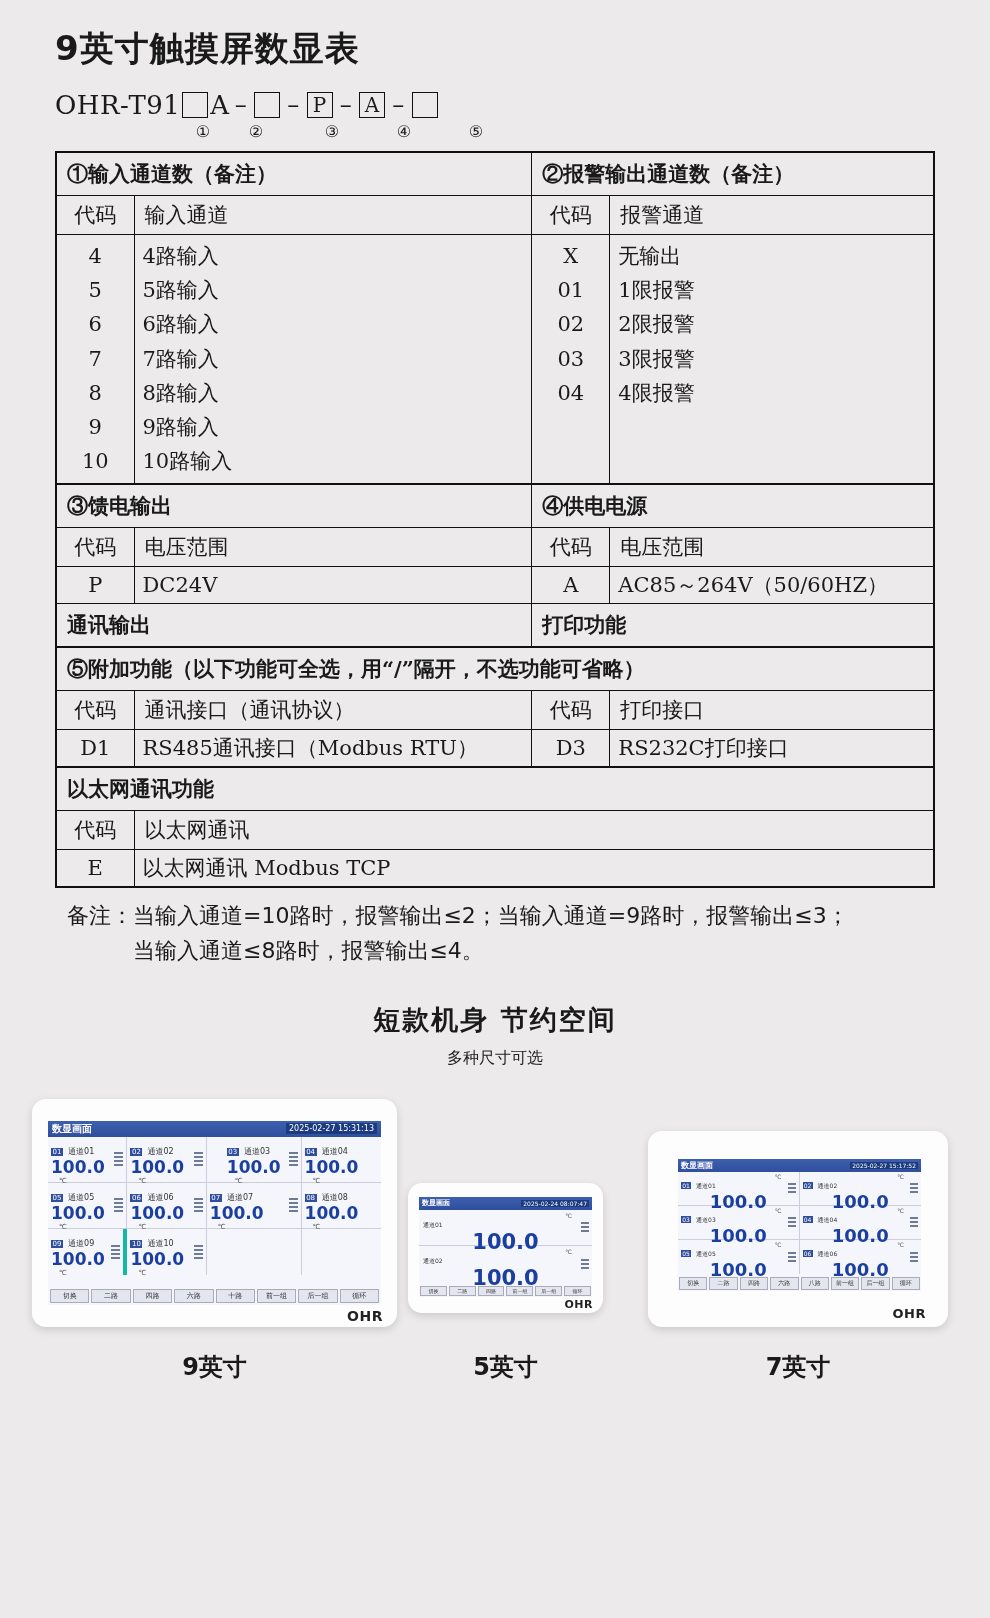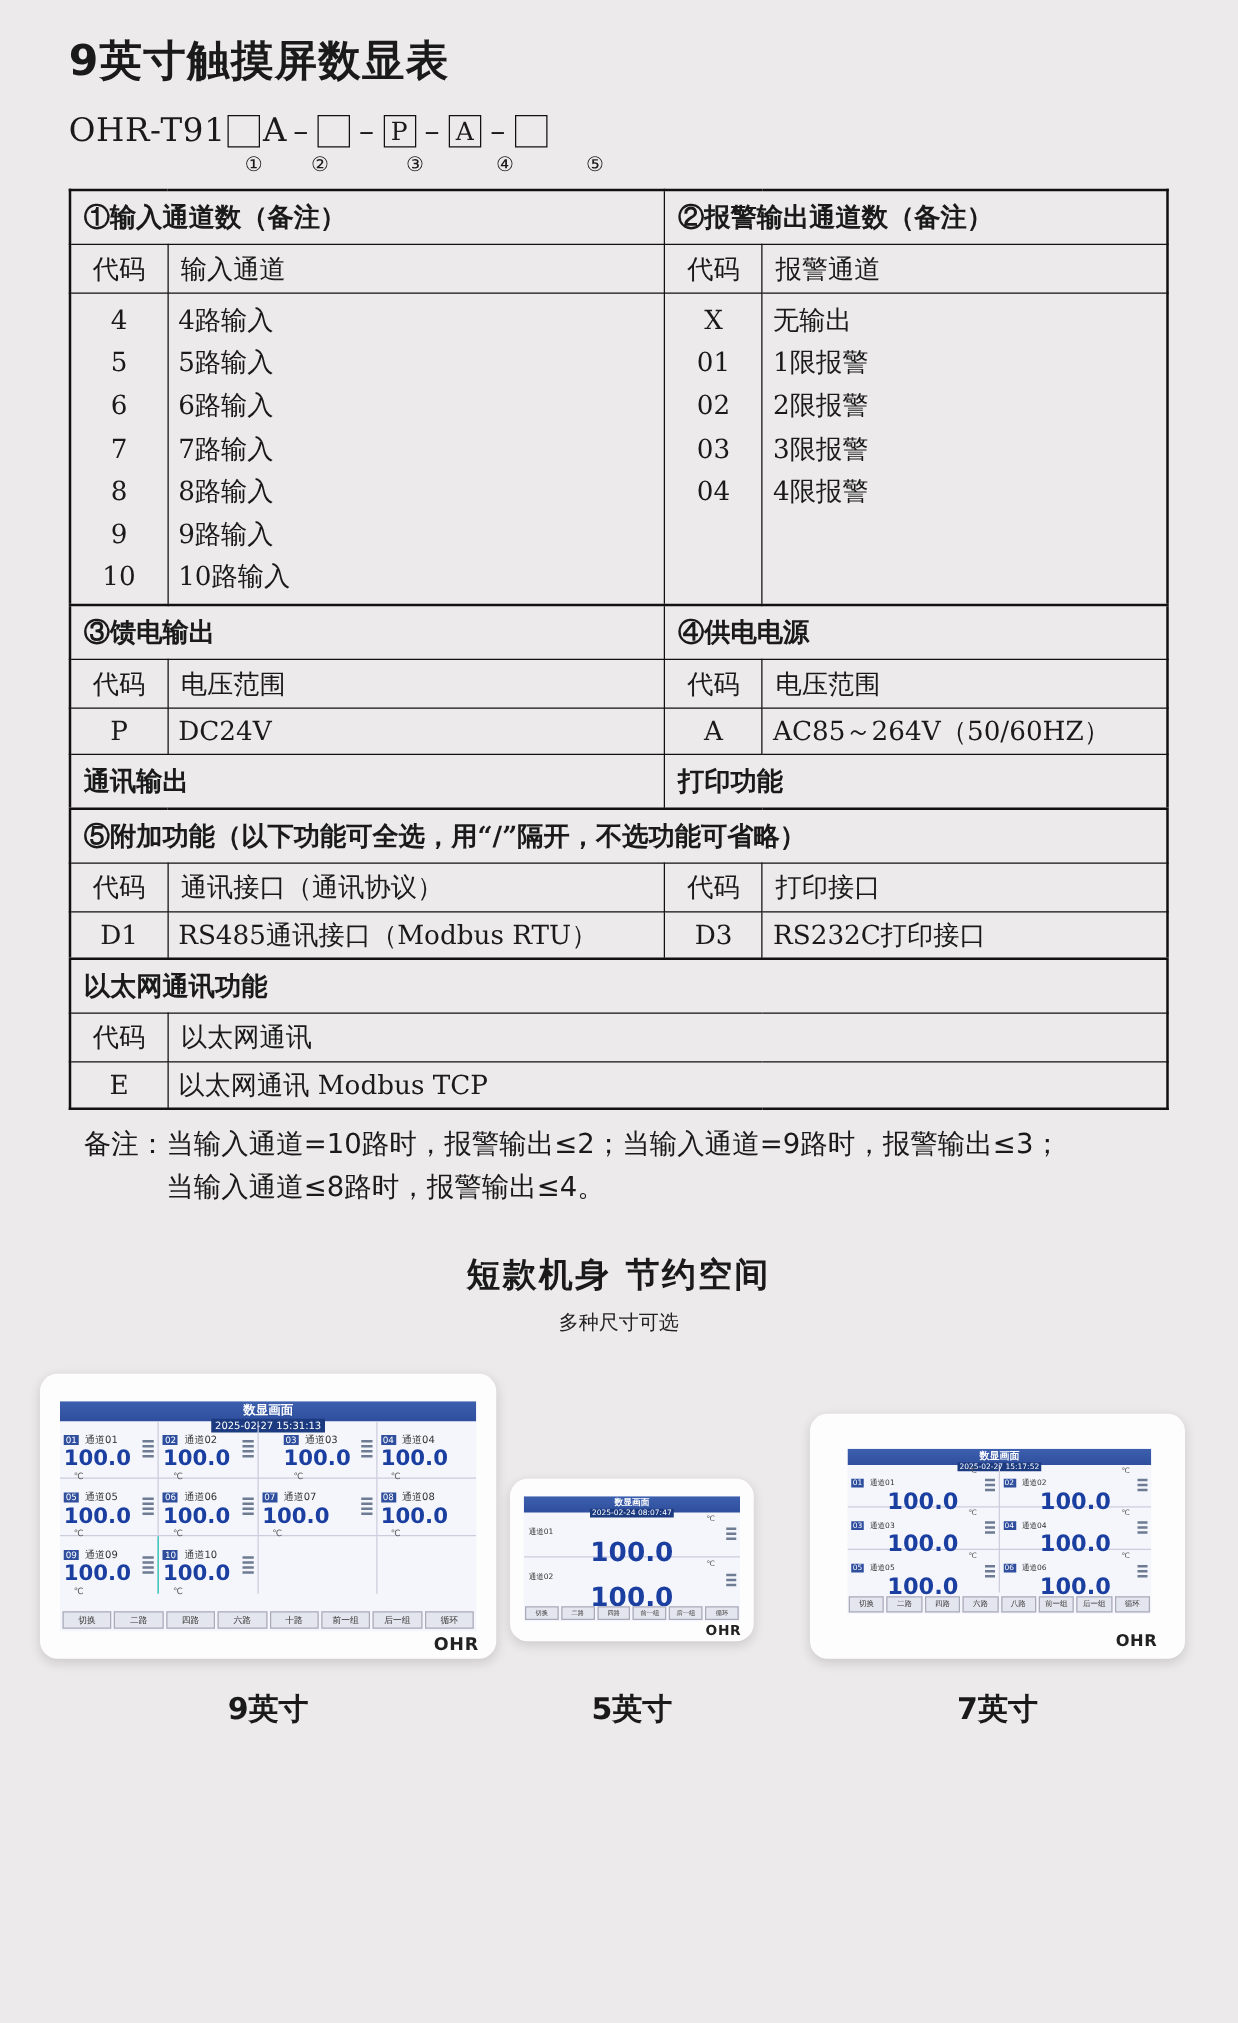--- a/index.html
+++ b/index.html
@@ -127,21 +127,20 @@
     position:absolute;
     background: #f4f6fb;
     overflow: hidden;
   }
   .scr-title {
     background: linear-gradient(#3c5fae,#2f4f9e);
     color: #fff;
     display:flex;
     justify-content: space-between;
     align-items:center;
-    flex-direction:column;
   }
   .scr-title .lbl { font-weight:700; }
   .brand {
     position:absolute;
     font-weight:700;
     font-family:"DejaVu Sans","Liberation Sans",sans-serif;
     color:#222;
     letter-spacing:0.5px;
   }
   .chcell { position:relative; }
@@ -395,21 +394,21 @@
                 </span>
             </div>
 
             <div class="chcell" style="border-bottom:1px solid #ccd;padding:2px 3px;">
               <span class="chtag" style="font-size:7px;width:12px;">08</span>
               <span style="font-size:8px;color:#333;">通道08</span>
               <div style="font-size:17px;color:#1b3fa0;font-weight:700;line-height:1.1;">100.0</div>
               <div style="font-size:7px;color:#555;padding-left:8px;">℃</div>
             </div>
 
-            <div class="chcell" style="border-right:1px solid #14b8a6;padding:2px 3px;">
+            <div class="chcell" style="border-right:4px solid #14b8a6;padding:2px 3px;">
               <span class="chtag" style="font-size:7px;width:12px;">09</span>
               <span style="font-size:8px;color:#333;">通道09</span>
               <div style="font-size:17px;color:#1b3fa0;font-weight:700;line-height:1.1;">100.0</div>
               <div style="font-size:7px;color:#555;padding-left:8px;">℃</div>
               <span class="bars">
                   <i style="width:9px;height:2px;"></i>
                   <i style="width:9px;height:2px;"></i>
                   <i style="width:9px;height:2px;"></i>
                   <i style="width:9px;height:2px;"></i>
                 </span>

